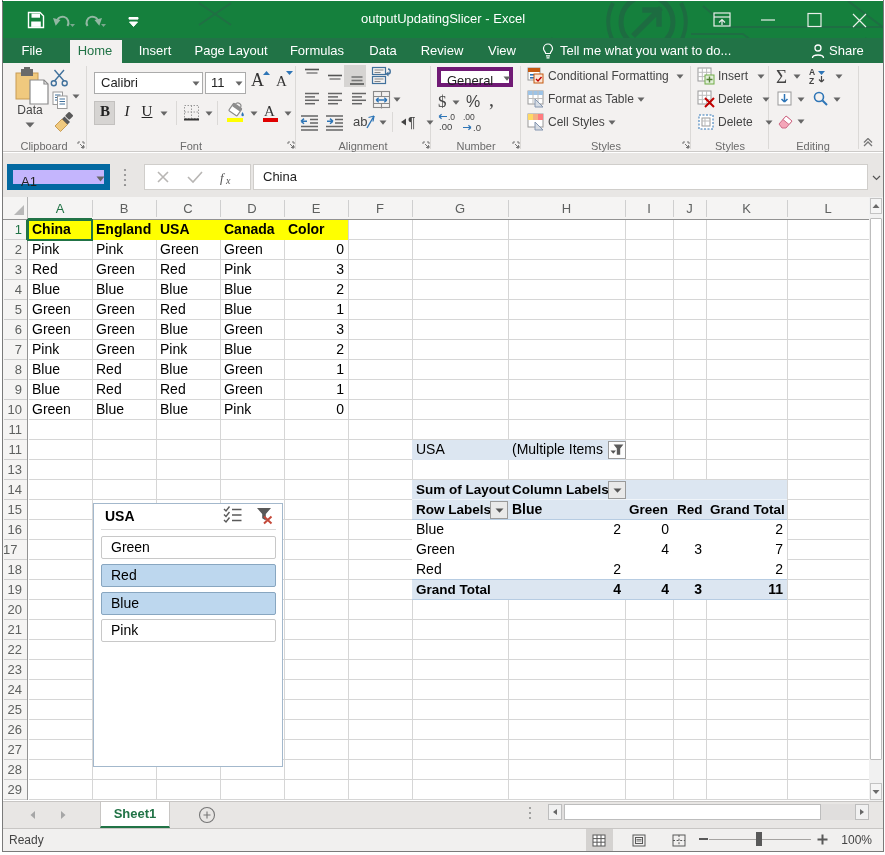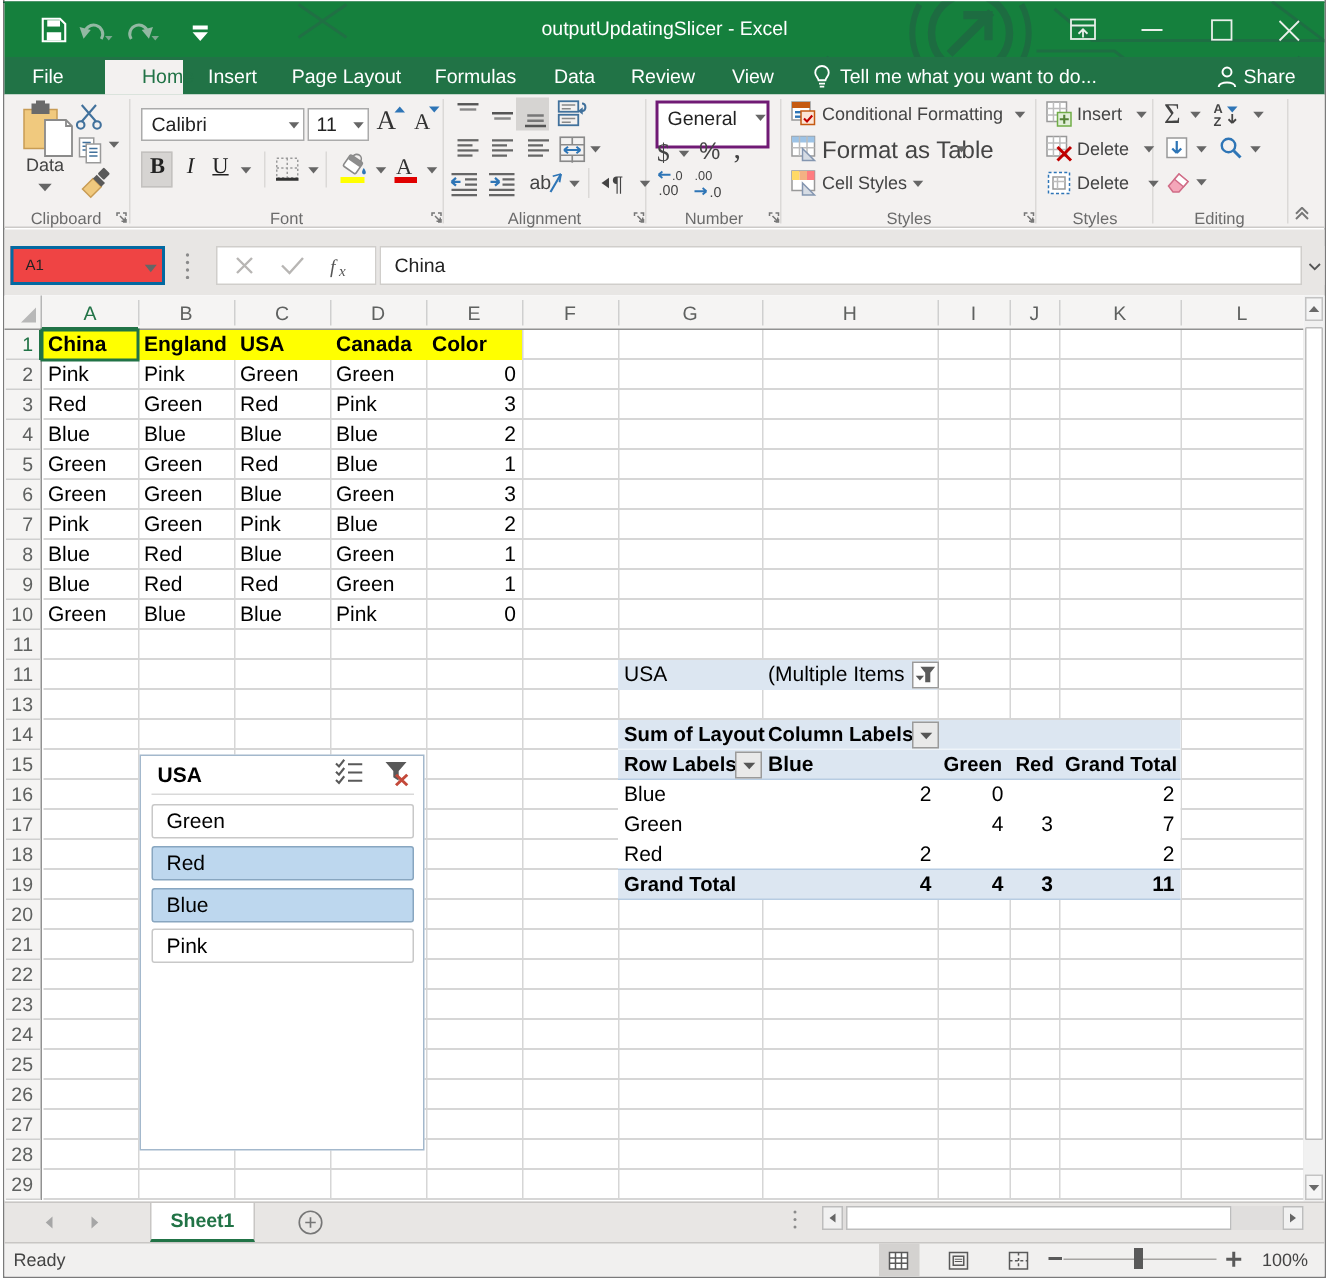--- a/index.html
+++ b/index.html
@@ -61,21 +61,21 @@
 <path d="M19 16 V11 M16 13.5 L19 10.5 L22 13.5"></path>
 <path d="M58 11 H72"></path>
 <rect x="105" y="4.5" width="13" height="13"></rect>
 <path d="M150 5 L163 18 M163 5 L150 18"></path>
 </g>
 </svg>
 </div>
 <div class="ab" style="left:3px;top:38px;width:880px;height:25px;background:#217346;"></div>
 <div class="ab" style="left:70px;top:40px;width:52px;height:23px;background:#f3f1f0;"></div>
 <div class="ab" style="top:43px;left:-38px;width:140px;text-align:center;font-size:13px;color:#fff;">File</div>
-<div class="ab" style="top:43px;left:42px;width:140px;text-align:center;font-size:13px;color:#217346;">Home</div>
+<div class="ab" style="top:43px;left:25px;width:140px;text-align:center;font-size:13px;color:#217346;">Home</div>
 <div class="ab" style="top:43px;left:85px;width:140px;text-align:center;font-size:13px;color:#fff;">Insert</div>
 <div class="ab" style="top:43px;left:161px;width:140px;text-align:center;font-size:13px;color:#fff;">Page Layout</div>
 <div class="ab" style="top:43px;left:247px;width:140px;text-align:center;font-size:13px;color:#fff;">Formulas</div>
 <div class="ab" style="top:43px;left:313px;width:140px;text-align:center;font-size:13px;color:#fff;">Data</div>
 <div class="ab" style="top:43px;left:372px;width:140px;text-align:center;font-size:13px;color:#fff;">Review</div>
 <div class="ab" style="top:43px;left:432px;width:140px;text-align:center;font-size:13px;color:#fff;">View</div>
 <svg class="ab" style="left:540px;top:42px;" width="16" height="18" viewBox="0 0 16 18">
 <g fill="none" stroke="#fff" stroke-width="1.2">
 <path d="M8 2 a4.5 4.5 0 0 1 4.5 4.5 c0 2.4 -2 3.1 -2.2 5 h-4.6 c-0.2 -1.9 -2.2 -2.6 -2.2 -5 A4.5 4.5 0 0 1 8 2 Z"></path>
 <path d="M6 13.8 h4 M6.5 15.8 h3"></path>
@@ -314,21 +314,21 @@
     <path d="M0.5 0.5 h7 l-3.5 4.2 z" fill="#666"></path>
   </svg>
 <div class="ab" style="left:392px;top:112px;width:1px;height:20px;background:#dbd9d7;"></div>
 <svg class="ab" style="left:399px;top:113px;" width="24" height="18" viewBox="0 0 24 18">
 <path d="M2 9 l5 -3.5 v7 z" fill="#444"></path>
 <text x="9" y="14" font-size="14" fill="#444" font-family="Liberation Sans">¶</text>
 </svg>
 <svg class="ab" style="left:426px;top:120px;" width="8" height="5" viewBox="0 0 8 5">
     <path d="M0.5 0.5 h7 l-3.5 4.2 z" fill="#666"></path>
   </svg>
-<div class="ab" style="left:437px;top:67px;width:76px;height:32px;background:#fff;border:2px solid #701a75;font-size:13px;color:#222;line-height:20px;padding-left:6px;">General</div>
+<div class="ab" style="left:437px;top:67px;width:76px;height:20px;background:#fff;border:4px solid #701a75;font-size:13px;color:#222;line-height:20px;padding-left:6px;">General</div>
 <svg class="ab" style="left:503px;top:76px;" width="8" height="5" viewBox="0 0 8 5">
     <path d="M0.5 0.5 h7 l-3.5 4.2 z" fill="#666"></path>
   </svg>
 <div class="ab" style="left:438px;top:92px;font-size:17px;color:#444;font-family:'Liberation Serif',serif;">$</div>
 <svg class="ab" style="left:452px;top:100px;" width="8" height="5" viewBox="0 0 8 5">
     <path d="M0.5 0.5 h7 l-3.5 4.2 z" fill="#666"></path>
   </svg>
 <div class="ab" style="left:466px;top:93px;font-size:16px;color:#444;">%</div>
 <div class="ab" style="left:489px;top:88px;font-size:20px;color:#444;font-family:'Liberation Serif',serif;">,</div>
 <svg class="ab" style="left:437px;top:113px;" width="26" height="20" viewBox="0 0 26 20">
@@ -352,21 +352,21 @@
 <div class="ab" style="left:548px;top:69px;font-size:12px;color:#444;">Conditional Formatting</div>
 <svg class="ab" style="left:676px;top:74px;" width="8" height="5" viewBox="0 0 8 5">
     <path d="M0.5 0.5 h7 l-3.5 4.2 z" fill="#666"></path>
   </svg>
 <svg class="ab" style="left:527px;top:90px;" width="18" height="18" viewBox="0 0 18 18">
 <rect x="1" y="1" width="15" height="13" fill="#fff" stroke="#999"></rect>
 <rect x="1" y="1" width="15" height="4" fill="#9dc3e6"></rect>
 <path d="M1 8.5 h15 M6 1 v13 M11 1 v13" stroke="#bdbdbd"></path>
 <path d="M8 9 l8 8 h-8 z" fill="#d6dce4" stroke="#8496b0"></path>
 </svg>
-<div class="ab" style="left:548px;top:92px;font-size:16px;color:#444;">Format as Table</div>
+<div class="ab" style="left:548px;top:92px;font-size:12px;color:#444;">Format as Table</div>
 <svg class="ab" style="left:637px;top:97px;" width="8" height="5" viewBox="0 0 8 5">
     <path d="M0.5 0.5 h7 l-3.5 4.2 z" fill="#666"></path>
   </svg>
 <svg class="ab" style="left:527px;top:113px;" width="18" height="18" viewBox="0 0 18 18">
 <rect x="1" y="1" width="15" height="13" fill="#fff" stroke="#999"></rect>
 <rect x="1" y="1" width="5" height="6" fill="#ffd966"></rect>
 <rect x="6" y="1" width="5" height="6" fill="#f4b183"></rect>
 <rect x="11" y="1" width="5" height="6" fill="#ff7c80"></rect>
 <path d="M8 9 l8 8 h-8 z" fill="#d6dce4" stroke="#8496b0"></path>
 </svg>
@@ -430,21 +430,21 @@
     <path d="M0.5 0.5 h7 l-3.5 4.2 z" fill="#666"></path>
   </svg>
 <svg class="ab" style="left:776px;top:112px;" width="20" height="18" viewBox="0 0 20 18">
 <path d="M3 12 L10 4 L16 9 L10 16 L6 16 Z" fill="#f4a6b9" stroke="#d06c87"></path>
 <path d="M10 4 L16 9 L13 12.5 L7 7.5 Z" fill="#fff" stroke="#d06c87"></path>
 </svg>
 <svg class="ab" style="left:797px;top:119px;" width="8" height="5" viewBox="0 0 8 5">
     <path d="M0.5 0.5 h7 l-3.5 4.2 z" fill="#666"></path>
   </svg>
 <div class="ab" style="left:3px;top:153px;width:880px;height:44px;background:#e8e6e4;"></div>
-<div class="ab" style="left:7px;top:164px;width:103px;height:26px;background:#ef4444;border:2px solid #0369a1;font-size:10px;color:#222;line-height:24px;padding-left:8px;">A1</div>
+<div class="ab" style="left:7px;top:164px;width:103px;height:26px;background:#c4b5fd;border:6px solid #0369a1;font-size:13px;color:#222;line-height:24px;padding-left:8px;">A1</div>
 <svg class="ab" style="left:96px;top:176px;" width="9" height="6" viewBox="0 0 9 6">
     <path d="M0.5 0.5 h8 l-4 5 z" fill="#666"></path>
   </svg>
 <svg class="ab" style="left:122px;top:168px;" width="6" height="18" viewBox="0 0 6 18">
     <g fill="#8a8a8a">
       <circle cx="3" cy="2" r="1.1"></circle>
       <circle cx="3" cy="7" r="1.1"></circle>
       <circle cx="3" cy="12" r="1.1"></circle>
       <circle cx="3" cy="17" r="1.1"></circle>
     </g>
@@ -521,21 +521,21 @@
 <div class="ab" style="left:3px;top:440px;width:19px;height:20px;text-align:right;font-size:13px;line-height:20px;color:#5f6160;">11</div>
 <div class="ab" style="left:4px;top:459px;width:23px;height:1px;background:#cfcfcf;"></div>
 <div class="ab" style="left:3px;top:460px;width:19px;height:20px;text-align:right;font-size:13px;line-height:20px;color:#5f6160;">13</div>
 <div class="ab" style="left:4px;top:479px;width:23px;height:1px;background:#cfcfcf;"></div>
 <div class="ab" style="left:3px;top:480px;width:19px;height:20px;text-align:right;font-size:13px;line-height:20px;color:#5f6160;">14</div>
 <div class="ab" style="left:4px;top:499px;width:23px;height:1px;background:#cfcfcf;"></div>
 <div class="ab" style="left:3px;top:500px;width:19px;height:20px;text-align:right;font-size:13px;line-height:20px;color:#5f6160;">15</div>
 <div class="ab" style="left:4px;top:519px;width:23px;height:1px;background:#cfcfcf;"></div>
 <div class="ab" style="left:3px;top:520px;width:19px;height:20px;text-align:right;font-size:13px;line-height:20px;color:#5f6160;">16</div>
 <div class="ab" style="left:4px;top:539px;width:23px;height:1px;background:#cfcfcf;"></div>
-<div class="ab" style="left:3px;top:540px;width:19px;height:20px;text-align:right;font-size:13px;line-height:20px;color:#5f6160;">17</div>
+<div class="ab" style="left:3px;top:540px;width:19px;height:20px;text-align:left;font-size:13px;line-height:20px;color:#5f6160;">17</div>
 <div class="ab" style="left:4px;top:559px;width:23px;height:1px;background:#cfcfcf;"></div>
 <div class="ab" style="left:3px;top:560px;width:19px;height:20px;text-align:right;font-size:13px;line-height:20px;color:#5f6160;">18</div>
 <div class="ab" style="left:4px;top:579px;width:23px;height:1px;background:#cfcfcf;"></div>
 <div class="ab" style="left:3px;top:580px;width:19px;height:20px;text-align:right;font-size:13px;line-height:20px;color:#5f6160;">19</div>
 <div class="ab" style="left:4px;top:599px;width:23px;height:1px;background:#cfcfcf;"></div>
 <div class="ab" style="left:3px;top:600px;width:19px;height:20px;text-align:right;font-size:13px;line-height:20px;color:#5f6160;">20</div>
 <div class="ab" style="left:4px;top:619px;width:23px;height:1px;background:#cfcfcf;"></div>
 <div class="ab" style="left:3px;top:620px;width:19px;height:20px;text-align:right;font-size:13px;line-height:20px;color:#5f6160;">21</div>
 <div class="ab" style="left:4px;top:639px;width:23px;height:1px;background:#cfcfcf;"></div>
 <div class="ab" style="left:3px;top:640px;width:19px;height:20px;text-align:right;font-size:13px;line-height:20px;color:#5f6160;">22</div>

